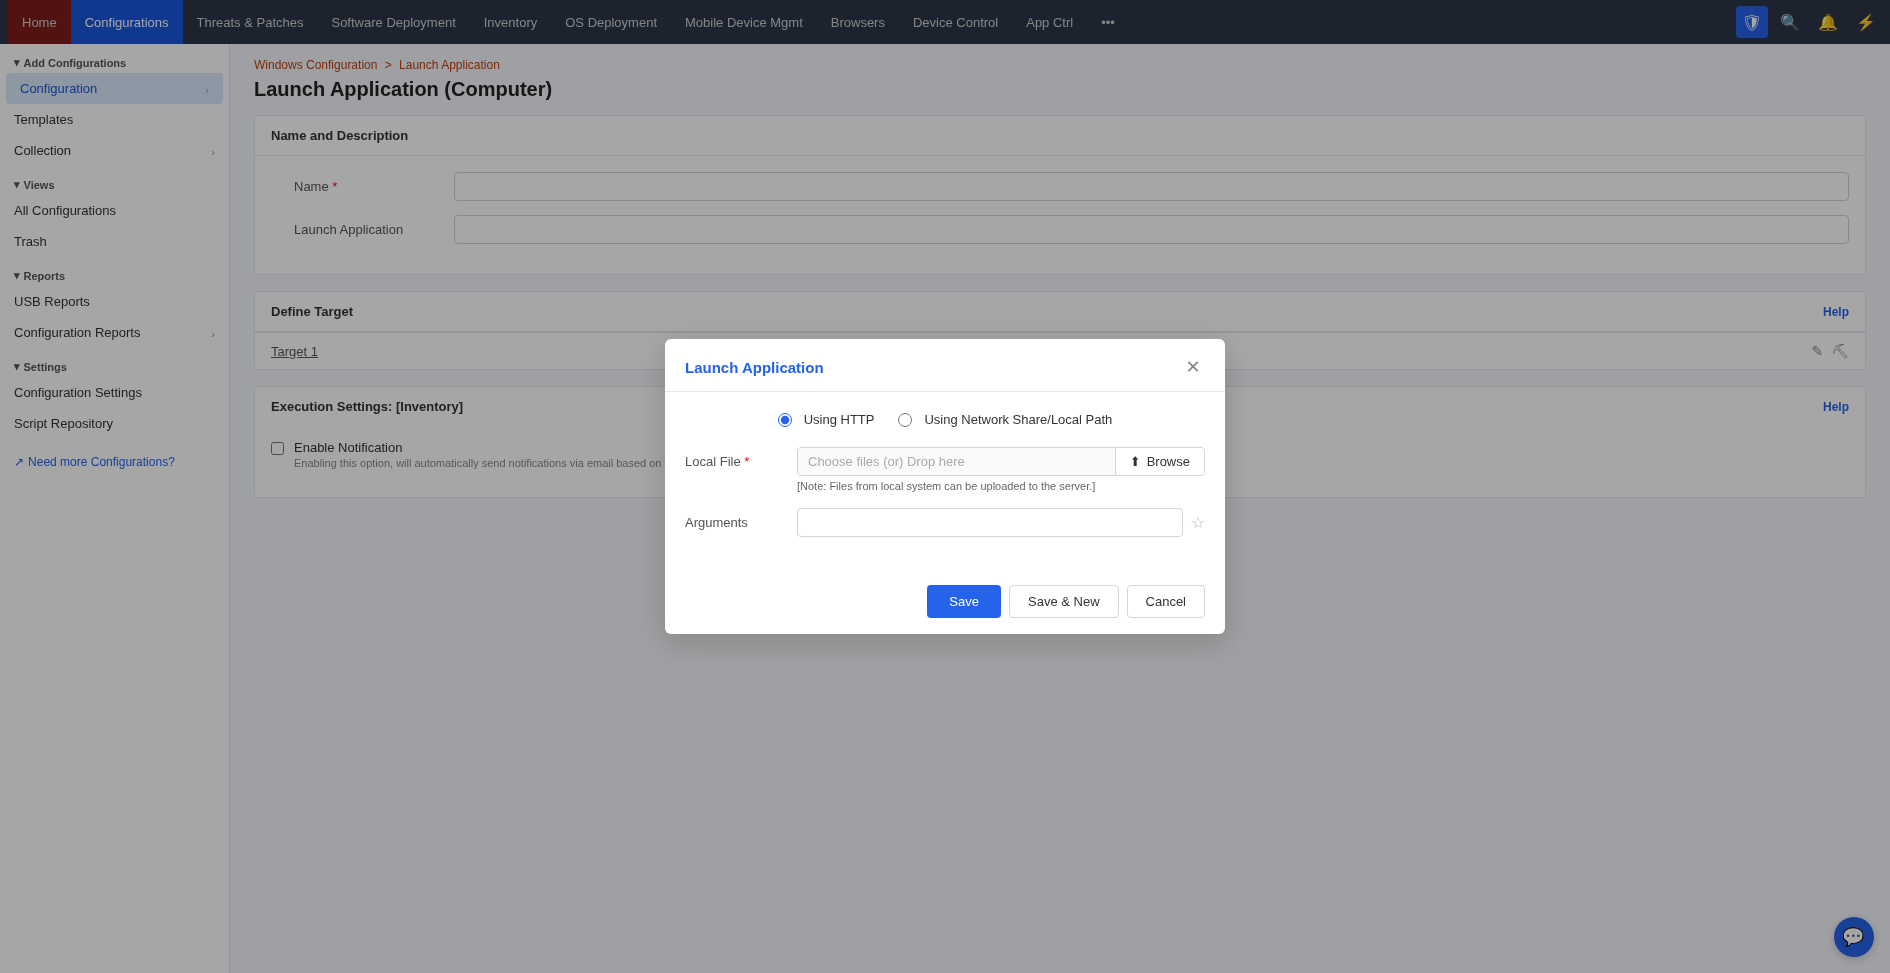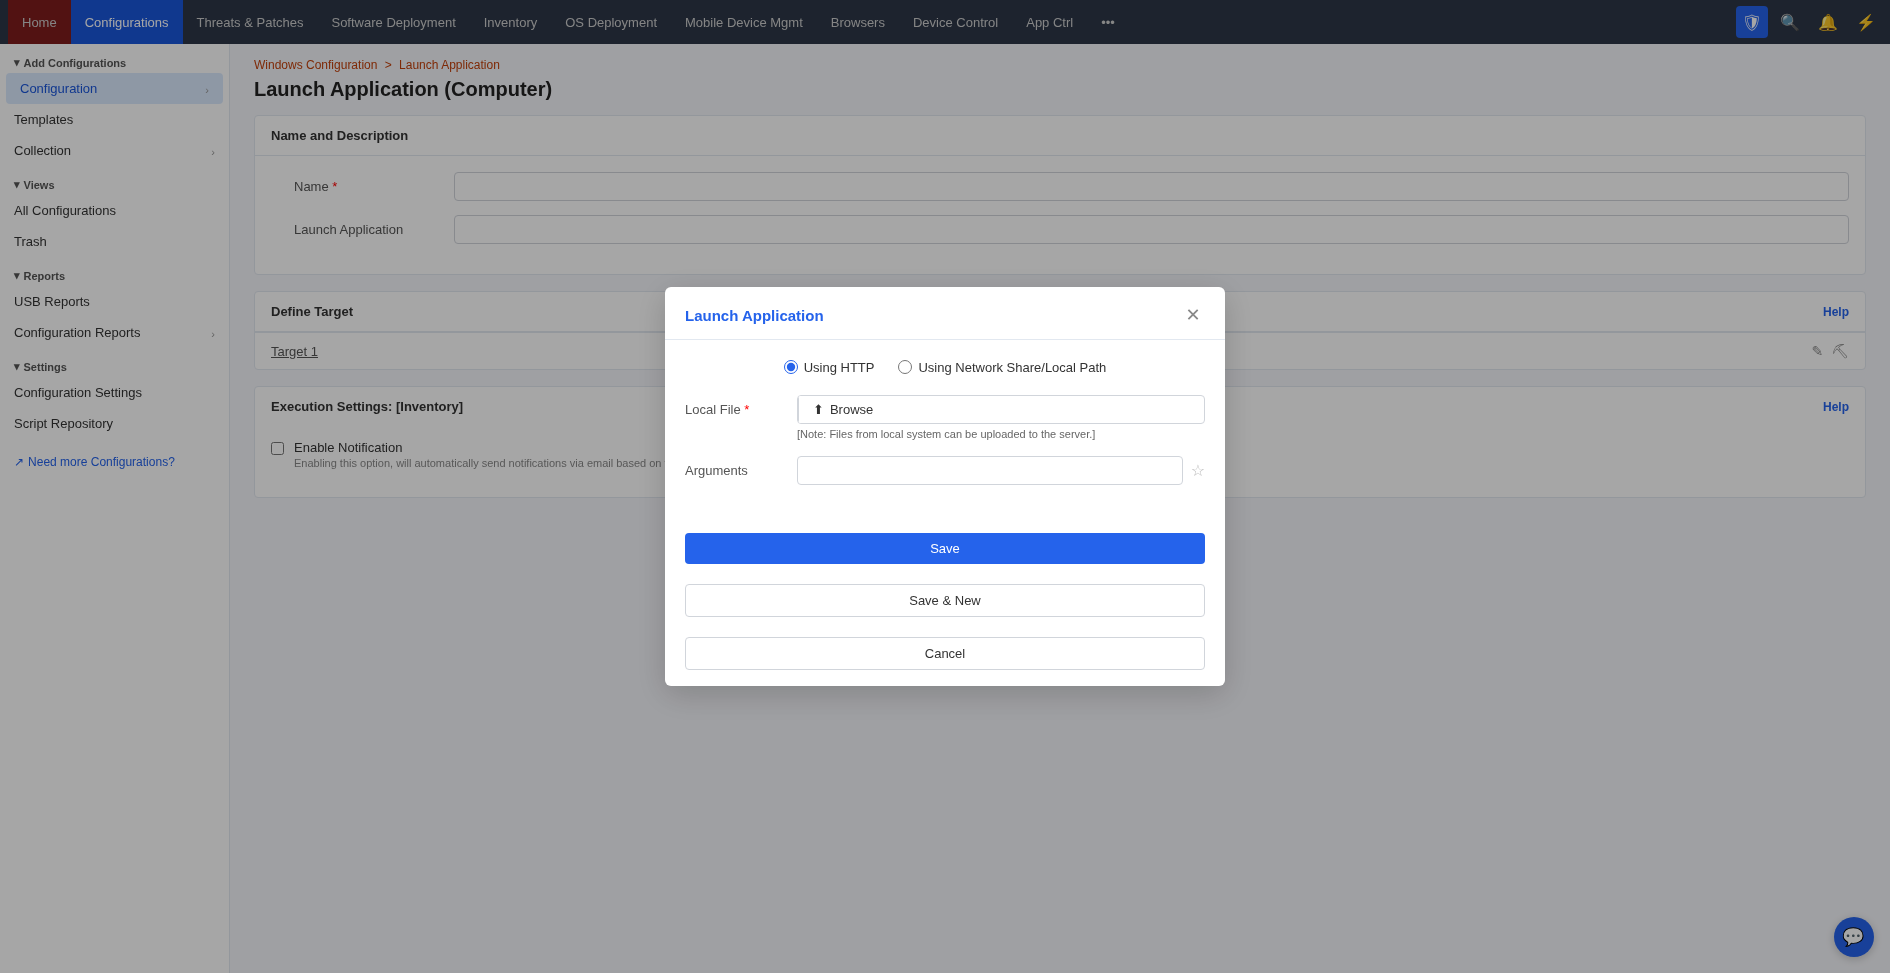--- a/index.html
+++ b/index.html
@@ -139,25 +139,25 @@
     .modal-header {
       display: flex; align-items: center; justify-content: space-between;
       padding: 16px 20px 12px 20px; border-bottom: 1px solid #e2e8f0;
     }
     .modal-title { font-size: 15px; font-weight: 600; color: #2563eb; }
     .modal-close {
       cursor: pointer; color: #888; font-size: 18px;
       width: 24px; height: 24px; display: flex; align-items: center; justify-content: center;
     }
     .modal-body { padding: 20px; }
-    .modal-footer { padding: 12px 20px 16px 20px; display: flex; justify-content: flex-end; gap: 20px; flex-direction: column; }
+    .modal-footer { padding: 12px 20px 16px 20px; display: flex; justify-content: flex-end; gap: 8px; }
 
     
     .radio-group { display: flex; gap: 24px; margin-bottom: 20px; justify-content: center; }
-    .radio-label { display: flex; gap: 6px; font-size: 13px; cursor: pointer; }
+    .radio-label { display: flex; align-items: center; gap: 12px; font-size: 13px; cursor: pointer; }
     .radio-label input { accent-color: #2563eb; width: 14px; height: 14px; }
 
     
     .modal-form-row { display: flex; align-items: flex-start; margin-bottom: 16px; gap: 12px; }
     .modal-form-label { width: 100px; min-width: 100px; font-size: 13px; color: #555; padding-top: 7px; }
     .modal-form-field { flex: 1; }
     .file-input-group { display: flex; border: 1px solid #d1d5db; border-radius: 4px; overflow: hidden; }
     .file-placeholder {
       flex: 1; padding: 6px 10px; font-size: 13px; color: #aaa;
       background: #fafafa;
@@ -359,20 +359,21 @@
         </label>
       </div>
 
       <div class="modal-form-row">
         <div class="modal-form-label">
           <span>Local File</span>
           <span class="required-star"> *</span>
         </div>
         <div class="modal-form-field">
           <div class="file-input-group">
+            <div class="file-placeholder">Choose files (or) Drop here</div>
             <button class="browse-btn">
               <span>⬆</span>
               <span>Browse</span>
             </button>
           </div>
           <div class="file-note">[Note: Files from local system can be uploaded to the server.]</div>
         </div>
       </div>
 
       <div class="modal-form-row">

